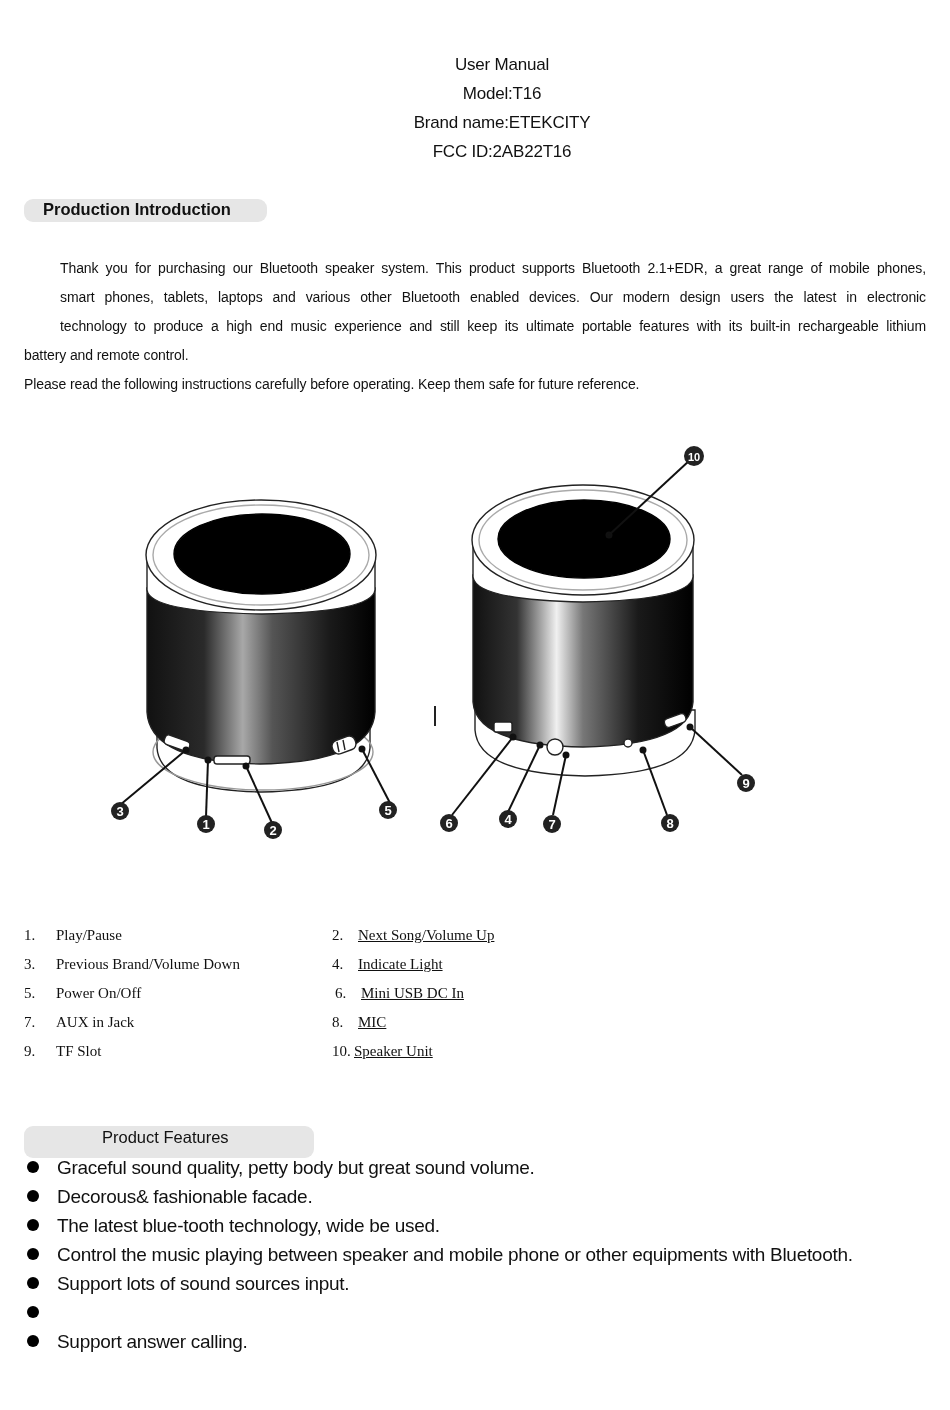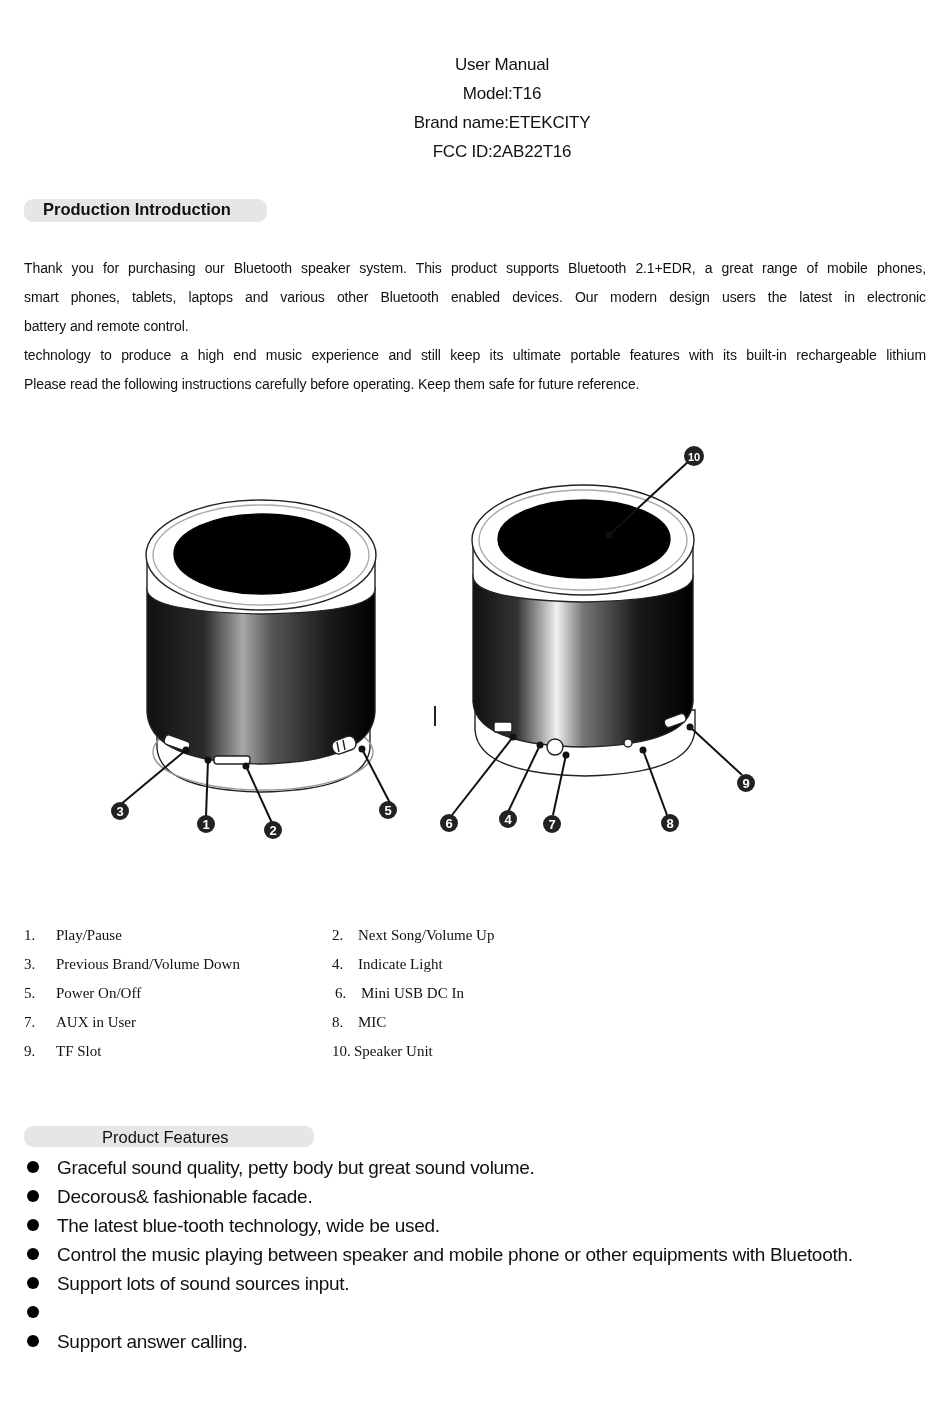--- a/index.html
+++ b/index.html
@@ -1,53 +1,53 @@
 <!DOCTYPE html>
 <html><head>
 <meta charset="utf-8">
 <style>
   html, body { margin:0; padding:0; background:#ffffff; }
   body { width:950px; height:1410px; position:relative; overflow:hidden; color:#111; font-family:"Liberation Sans", sans-serif; }
   .center-line { position:absolute; left:0; width:950px; text-align:center; font-size:17px; font-family:"Liberation Sans", sans-serif; letter-spacing:-0.2px;padding-left:27px; }
   .sec-head { position:absolute; left:24px; background:#e6e6e6; font-size:16.5px;border-radius:9px; }
   .sec-intro { top:199px; width:243px; height:23px; font-weight:bold; }
   .sec-intro span { position:absolute; left:19px; top:1px; }
-  .sec-feat { top:1126px; width:290px; height:21px; }
+  .sec-feat { top:1126px; width:290px; height:32px; }
   .sec-feat span { position:absolute; left:78px; top:2px; }
   .para { position:absolute; left:24px; width:902px; font-size:14px; line-height:29px; text-align:justify; letter-spacing:-0.1px; }
   .para .ln { display:block; height:29px; }
-  .para .ln.j { text-align:justify; text-align-last:justify; }
+  .para .ln.j { text-align:justify; text-align-last:justify;margin-left:36px; }
   .figure { position:absolute; left:0; top:430px; width:950px; height:430px; }
   .parts { position:absolute; font-family:"Liberation Serif", serif; font-size:15px; }
   .part { position:absolute; white-space:pre; }
   .part .num { position:absolute; left:0; }
   .part .lbl { position:absolute; left:32px; }
-  .part.r .lbl { left:26px; }
+  .part.r .lbl { left:26px;text-decoration:underline; }
   .features { position:absolute; left:24px; top:1153px; }
   .feat { position:absolute; left:0; height:29px; width:800px; font-size:19px; letter-spacing:-0.3px; white-space:nowrap; }
   .feat .dot { position:absolute; left:3px; top:8px; width:12px; height:12px; border-radius:50%; background:#000; }
   .feat .txt { position:absolute; left:33px; top:4px; }
 </style>
 </head>
 <body>
 
 <div class="center-line" style="top:55px">User Manual</div>
 <div class="center-line" style="top:84px">Model:T16</div>
 <div class="center-line" style="top:113px">Brand name:ETEKCITY</div>
 <div class="center-line" style="top:142px">FCC ID:2AB22T16</div>
 
 <div class="sec-head sec-intro">
   <span>Production Introduction</span>
 </div>
 
 <div class="para" style="top:254px">
   <span class="ln j">Thank you for purchasing our Bluetooth speaker system. This product supports Bluetooth 2.1+EDR, a great range of mobile phones,</span>
   <span class="ln j">smart phones, tablets, laptops and various other Bluetooth enabled devices. Our modern design users the latest in electronic</span>
+  <span class="ln j">technology to produce a high end music experience and still keep its ultimate portable features with its built-in rechargeable lithium</span>
   <span class="ln">battery and remote control.</span>
-  <span class="ln j">technology to produce a high end music experience and still keep its ultimate portable features with its built-in rechargeable lithium</span>
   <span class="ln">Please read the following instructions carefully before operating. Keep them safe for future reference.</span>
 </div>
 
 <div class="figure">
   <svg width="950" height="430" viewBox="0 430 950 430" xmlns="http://www.w3.org/2000/svg">
     <defs>
       <linearGradient id="bandL" x1="0" x2="1" y1="0" y2="0">
         <stop offset="0" stop-color="#111"></stop>
         <stop offset="0.25" stop-color="#2a2a2a"></stop>
         <stop offset="0.42" stop-color="#a8a8a8"></stop>
@@ -165,21 +165,21 @@
   </svg>
 </div>
 
 <div class="parts">
   <div class="part" style="left:24px;top:927px"><span class="num">1.</span><span class="lbl">Play/Pause</span></div>
   <div class="part r" style="left:332px;top:927px"><span class="num">2.</span><span class="lbl">Next Song/Volume Up</span></div>
   <div class="part" style="left:24px;top:956px"><span class="num">3.</span><span class="lbl">Previous Brand/Volume Down</span></div>
   <div class="part r" style="left:332px;top:956px"><span class="num">4.</span><span class="lbl">Indicate Light</span></div>
   <div class="part" style="left:24px;top:985px"><span class="num">5.</span><span class="lbl">Power On/Off</span></div>
   <div class="part r" style="left:335px;top:985px"><span class="num">6.</span><span class="lbl">Mini USB DC In</span></div>
-  <div class="part" style="left:24px;top:1014px"><span class="num">7.</span><span class="lbl">AUX in User</span></div>
+  <div class="part" style="left:24px;top:1014px"><span class="num">7.</span><span class="lbl">AUX in Jack</span></div>
   <div class="part r" style="left:332px;top:1014px"><span class="num">8.</span><span class="lbl">MIC</span></div>
   <div class="part" style="left:24px;top:1043px"><span class="num">9.</span><span class="lbl">TF Slot</span></div>
   <div class="part r" style="left:332px;top:1043px"><span class="num">10.</span><span class="lbl" style="left:22px">Speaker Unit</span></div>
 </div>
 
 <div class="sec-head sec-feat">
   <span>Product Features</span>
 </div>
 
 <div class="features">

